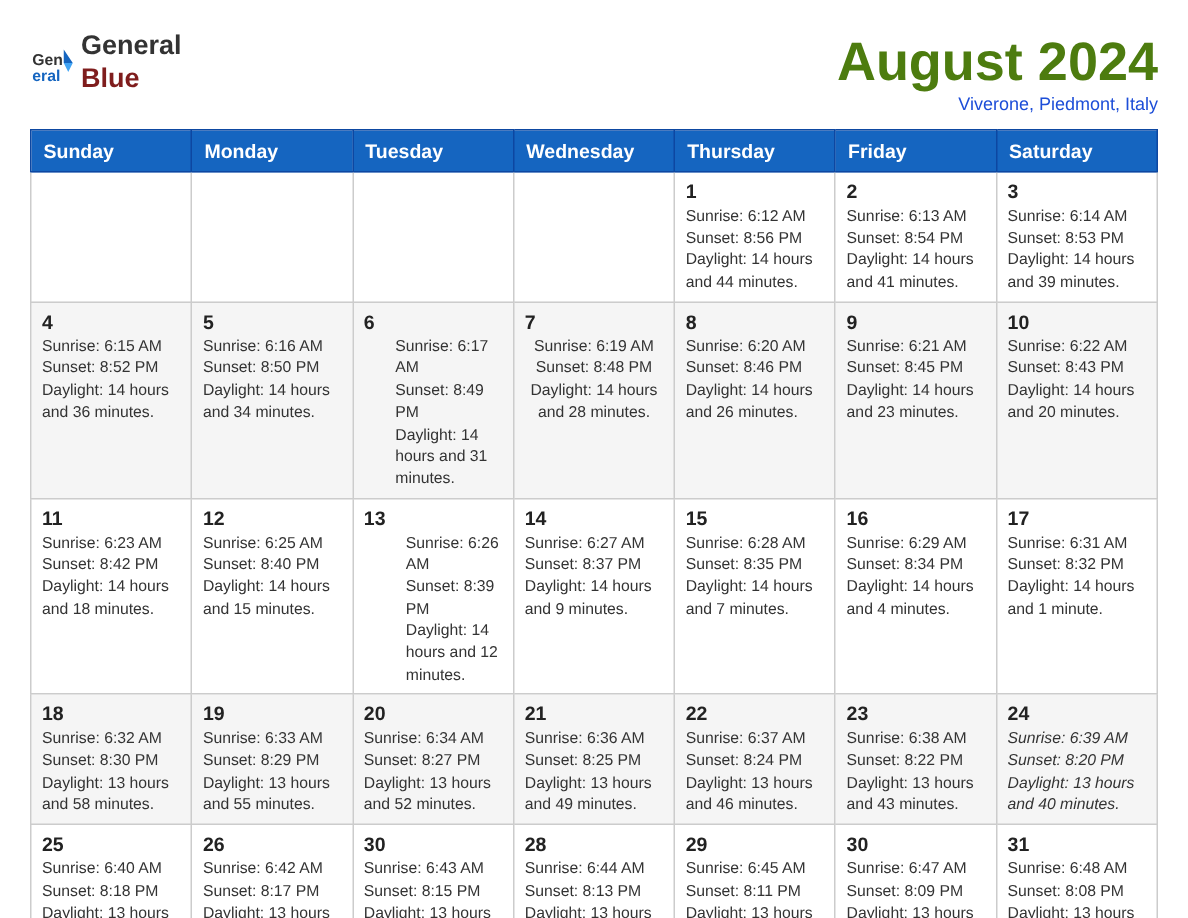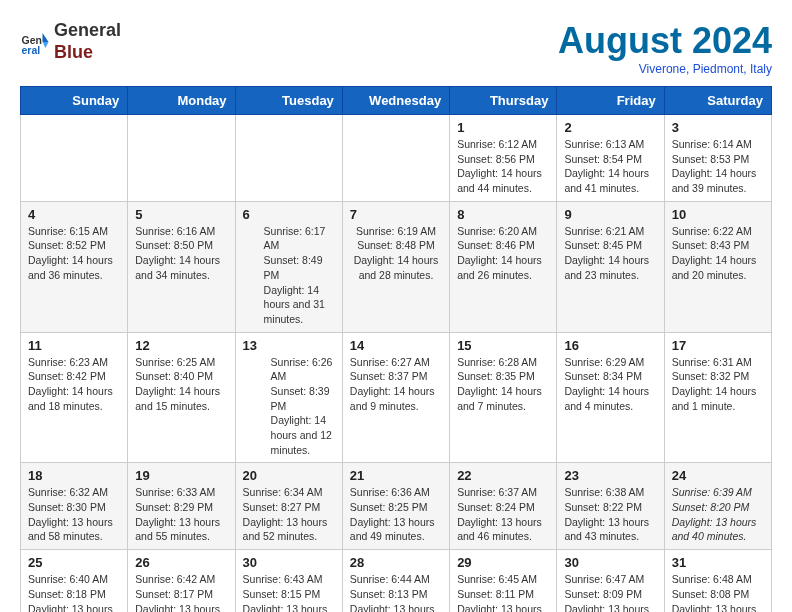--- a/index.html
+++ b/index.html
@@ -33,35 +33,35 @@
       width: 30px;
       height: 30px;
       margin-right: 4px;
     }
     .title-block {
       text-align: right;
     }
     .month-title {
       font-size: 36px;
       font-weight: bold;
-      color: #0369a1;
+      color: #4d7c0f;
     }
     .location {
       font-size: 12px;
       color: #1d4ed8;
     }
     table {
       width: 100%;
       border-collapse: collapse;
       table-layout: fixed;
     }
     thead tr th {
       background-color: #1565c0;
       color: #fff;
-      text-align: right;
+      text-align: left;
       padding: 6px 8px;
       font-size: 13px;
       font-weight: bold;
       border: 1px solid #0d47a1;
     }
     tbody tr td {
       vertical-align: top;
       padding: 5px 7px;
       font-size: 11px;
       color: #222;

